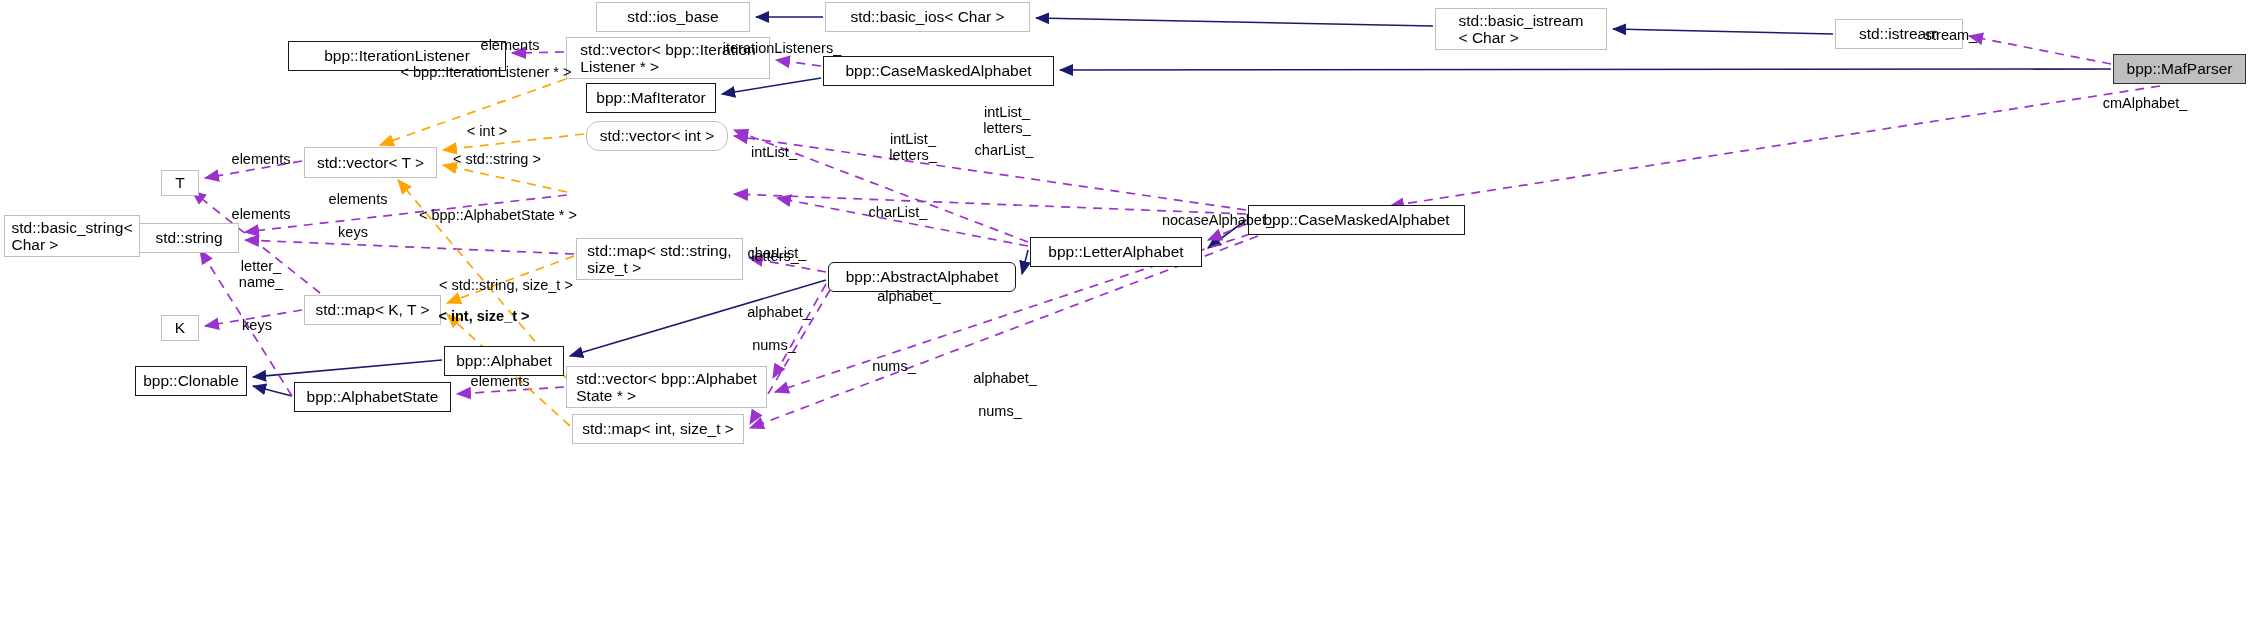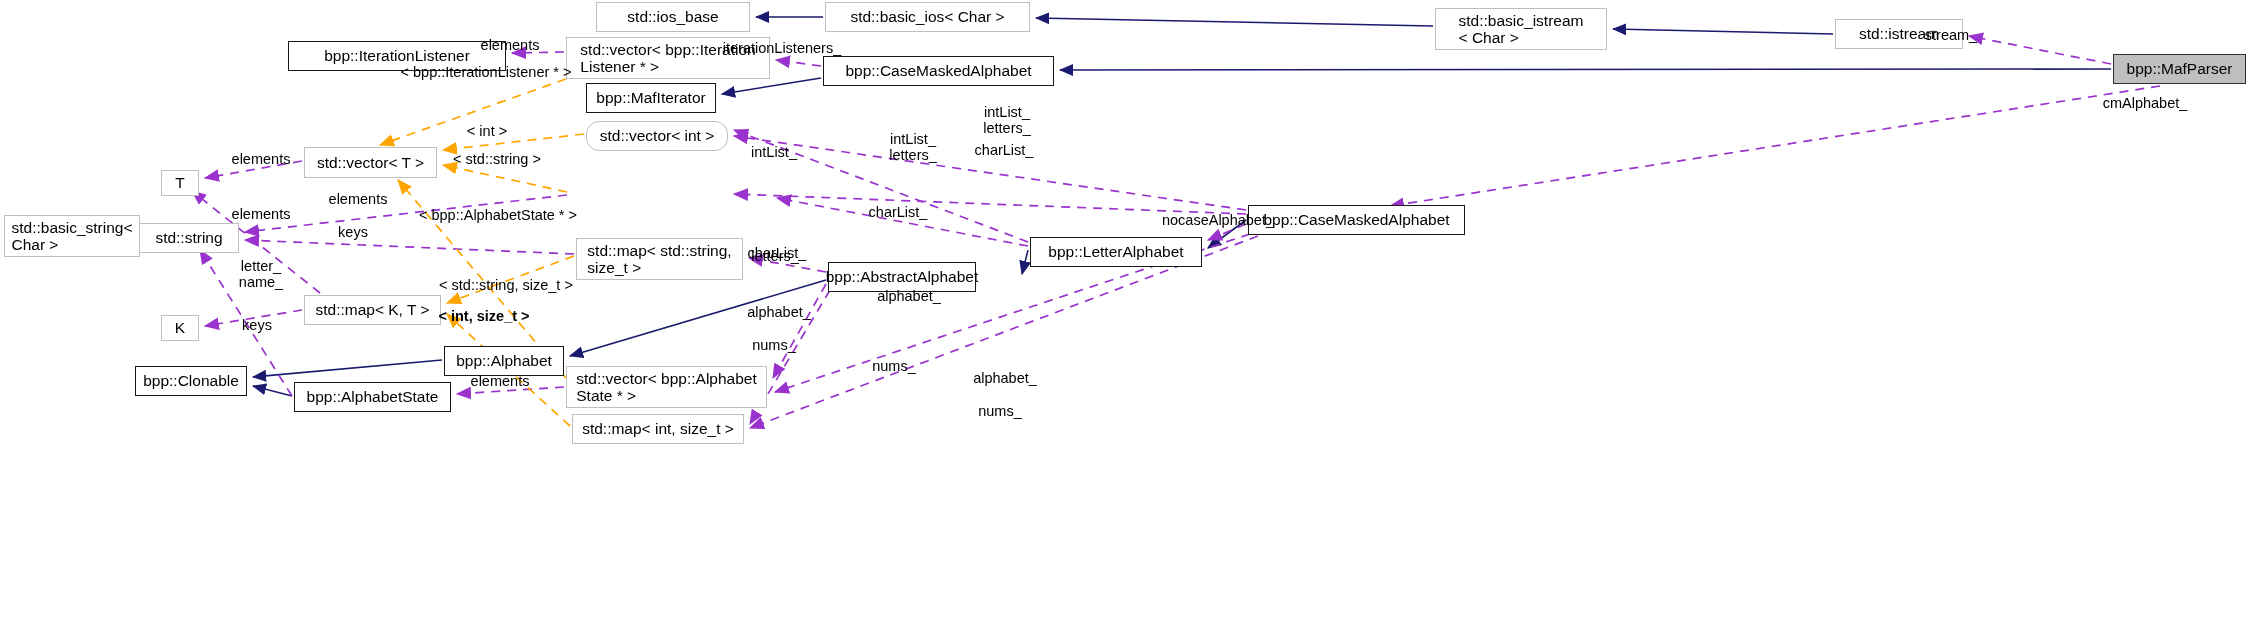--- a/index.html
+++ b/index.html
@@ -156,21 +156,21 @@
   <div class="node plain" style="left:4px;top:215px;width:136px;height:42px;">std::basic_string&lt;
 Char &gt;</div>
 
   <div class="node plain" style="left:139px;top:223px;width:100px;height:30px;">std::string</div>
 
   <div class="node plain" style="left:576px;top:238px;width:167px;height:42px;">std::map&lt; std::string,
 size_t &gt;</div>
 
   <div class="node bold" style="left:1030px;top:237px;width:172px;height:30px;">bpp::LetterAlphabet</div>
 
-  <div class="node bold" style="left:828px;top:262px;width:148px;height:30px;">bpp::AbstractAlphabet</div>
+  <div class="node bold" style="left:828px;top:262px;width:188px;height:30px;border-radius:6px;">bpp::AbstractAlphabet</div>
 
   <div class="node plain" style="left:304px;top:295px;width:137px;height:30px;">std::map&lt; K, T &gt;</div>
 
   <div class="node plain" style="left:161px;top:315px;width:38px;height:26px;">K</div>
 
   <div class="node bold" style="left:444px;top:346px;width:120px;height:30px;">bpp::Alphabet</div>
 
   <div class="node bold" style="left:135px;top:366px;width:112px;height:30px;">bpp::Clonable</div>
 
   <div class="node plain" style="left:566px;top:366px;width:201px;height:42px;">std::vector&lt; bpp::Alphabet

